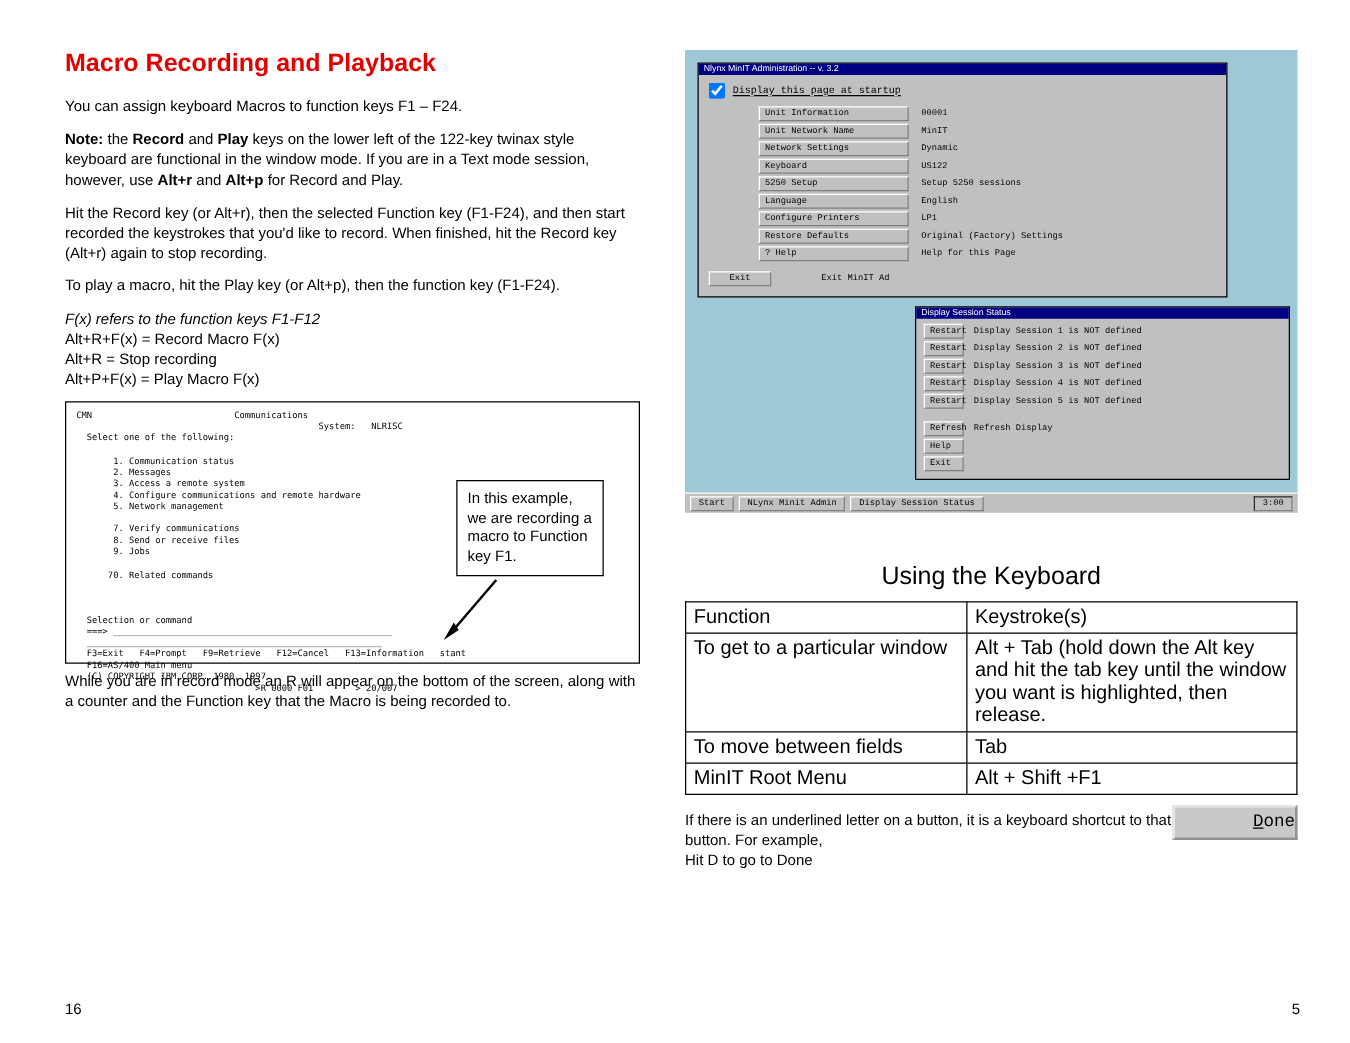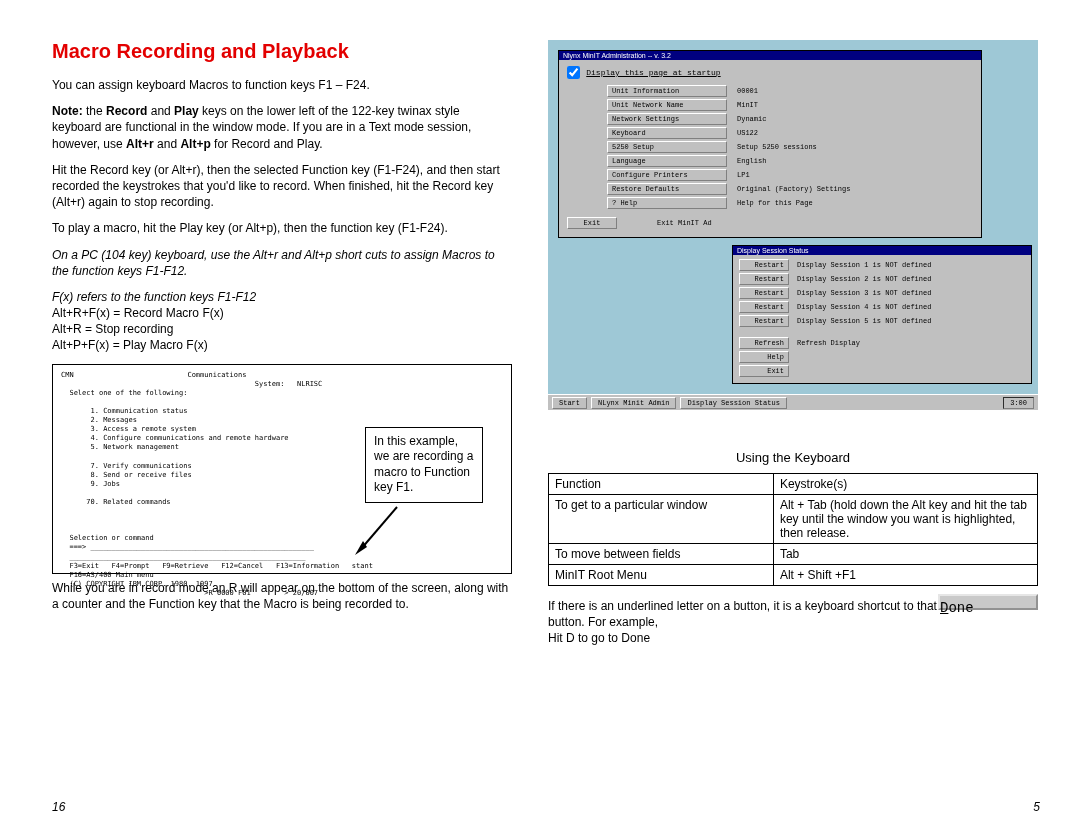--- a/index.html
+++ b/index.html
@@ -96,88 +96,86 @@
   .status-window {
     position:absolute;
     right:6px; top:205px;
     width:300px;
     background:#c0c0c0;
     border:1px solid #000;
     font-size:7px;
   }
   .status-body { padding:4px 6px 6px 6px; display:flex; flex-direction:column; gap:2px;}
   .srow { display:flex; gap:8px; align-items:center;}
-  .srow .mbtn { width:50px; text-align:right;}
+  .srow .mbtn { width:32px; text-align:left;}
   .srow span { font-family:"Courier New",monospace; font-size:7px;}
   .taskbar {
     position:absolute;
     left:0; bottom:0; right:0;
     height:16px;
     background:#c0c0c0;
     border-top:1px solid #fff;
     display:flex; align-items:center;
     gap:4px; padding:0 4px;
     font-family:"Courier New",monospace; font-size:7px;
   }
   .tbtn {
     background:#c0c0c0;
     border:1px solid #808080;
     border-top-color:#fff; border-left-color:#fff;
     padding:1px 6px;
   }
   .tclock { margin-left:auto; border:1px inset #808080; padding:1px 6px; background:#c0c0c0;text-align:center;}
   .kbd-section { margin-top: 40px; }
-  .kbd-title { text-align:center; font-size:13px; margin-bottom:8px; }
+  .kbd-title { text-align:center; font-size:20px; margin-bottom:8px; }
   table.kbd {
     border-collapse: collapse;
     width: 100%;
-    font-size: 12px;
+    font-size: 16px;
   }
   table.kbd th, table.kbd td {
     border: 1px solid #000;
     padding: 3px 6px;
     text-align: left;
     vertical-align: top;
     font-weight: normal;
   }
   .kbd-note { margin-top: 12px; font-size:12px; line-height:1.35; }
   .done-btn {
     float:right;
     margin-top:-4px;
-    width:100px; height:16px;
+    width:100px; height:28px;
     background:#c9c9c9;
     border:2px outset #e6e6e6;
     font-family:"Courier New", monospace;
     font-size:14px;
-    text-align:left;
+    text-align:right;
     line-height:24px;
   }
   .done-btn .ul { text-decoration: underline; }
   .page-numbers {
     position:absolute;
     bottom:20px; left:52px; right:40px;
     display:flex; justify-content:space-between;
     font-size:12px;
-    font-style:italic;
   }
 </style>
 </head>
 <body>
 
 <div class="columns">
 
   <div class="col-left">
     <h1>Macro Recording and Playback</h1>
     <p>You can assign keyboard Macros to function keys F1 – F24.</p>
     <p>
       <span class="b">Note:</span><span>  the </span><span class="b">Record</span><span> and </span><span class="b">Play</span><span> keys on the lower left of the 122-key twinax style keyboard are functional in the window mode.  If you are in a Text mode session, however, use </span><span class="b">Alt+r</span><span> and </span><span class="b">Alt+p</span><span> for Record and Play.</span>
     </p>
     <p>Hit the Record key (or Alt+r), then the selected Function key (F1-F24), and then start recorded the keystrokes that you'd like to record.  When finished, hit the Record key (Alt+r) again to stop recording.</p>
     <p>To play a macro, hit the Play key (or Alt+p), then the function key (F1-F24).</p>
-    <p class="italic">On a PC (104 key) keyboard, use the Alt+r and Alt+p short cuts to assign Macros to the function keys F1-F12.</p>
     <p>
       <span class="italic">F(x) refers to the function keys F1-F12</span><br>
       <span>Alt+R+F(x) = Record Macro F(x)</span><br>
       <span>Alt+R = Stop recording</span><br>
       <span>Alt+P+F(x) = Play Macro F(x)</span>
     </p>
 
     <div class="terminal-wrap">
       <pre>CMN                           Communications
                                               System:   NLRISC

